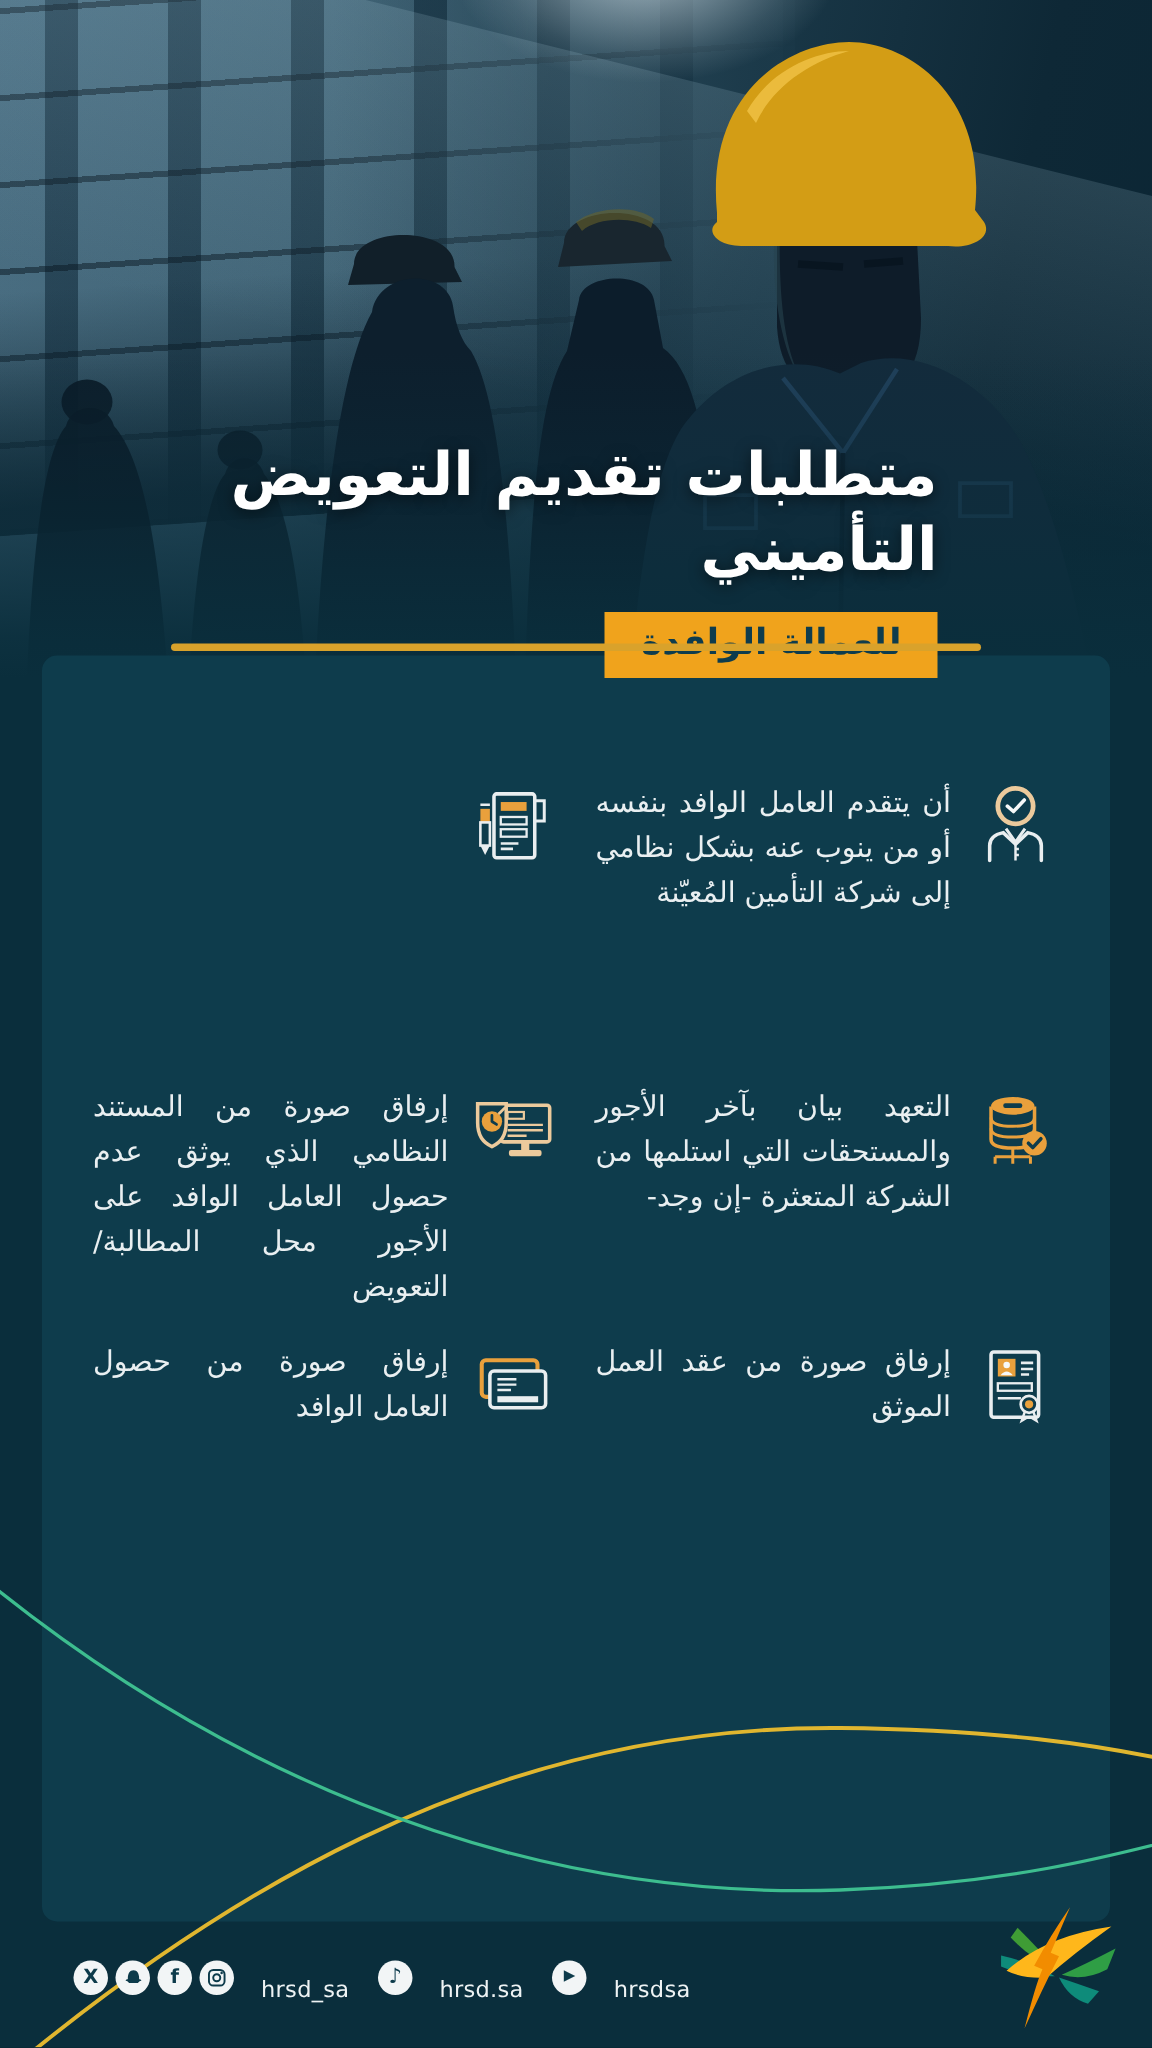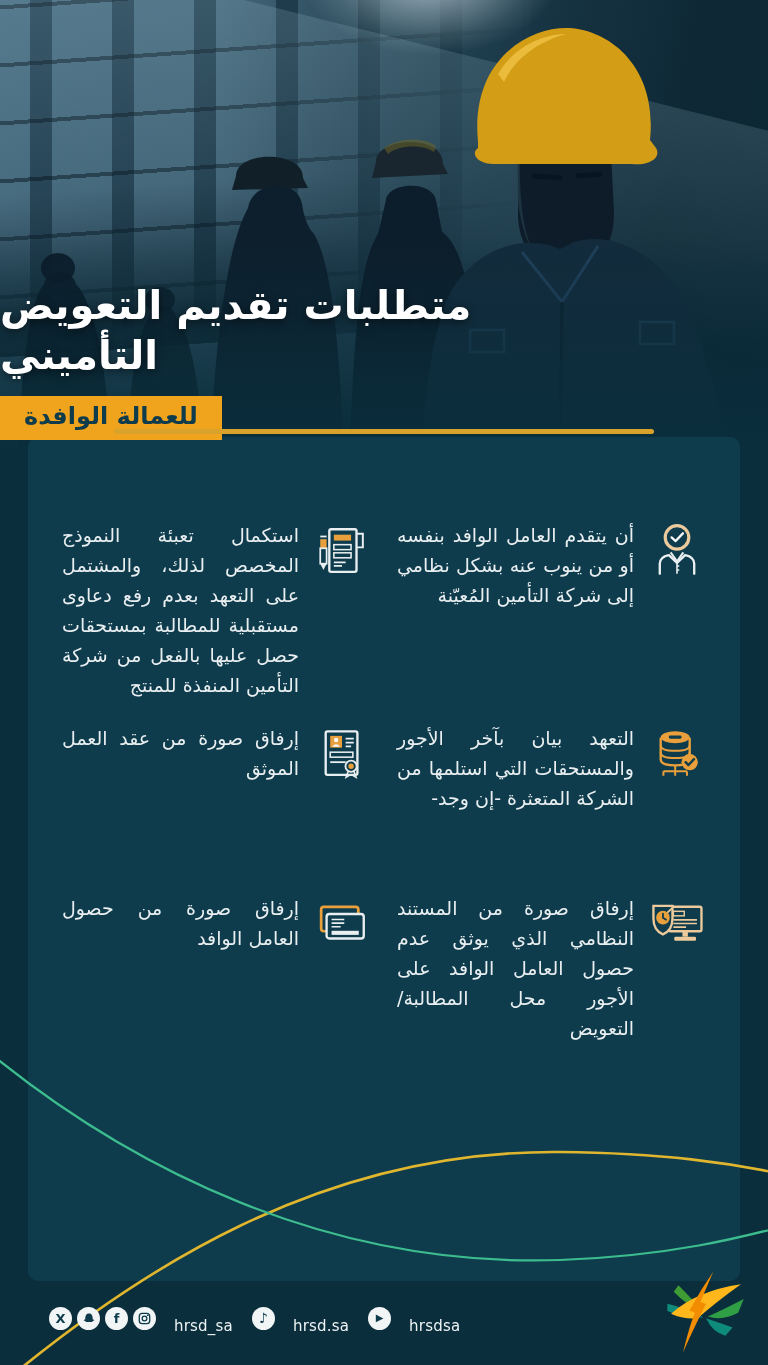--- a/index.html
+++ b/index.html
@@ -35,21 +35,21 @@
     position:absolute; left:0; top:0; width:768px; height:300px;
     background:radial-gradient(ellipse 180px 110px at 56% -8%, rgba(235,248,255,.65), rgba(235,248,255,.12) 55%, rgba(0,0,0,0) 72%);
   }
   .hero-fade {
     position:absolute; left:0; top:0; width:768px; height:452px;
     background:linear-gradient(180deg, rgba(10,46,60,0) 52%, rgba(10,46,60,.45) 76%, rgba(10,46,60,.92) 94%, #0a2e3c 100%);
   }
   .hero svg.figures { position:absolute; left:0; top:0; }
 
   
-  .title-block { position:absolute; left:0; top:280px; width:625px; text-align:left; z-index:6; }
+  .title-block { position:absolute; left:0; top:292px; width:625px; text-align:right; z-index:6; }
   .title-main {
     color:#ffffff; font-size:40px; font-weight:bold; line-height:1.25;
     text-shadow:0 2px 10px rgba(0,0,0,.55);
   }
   .subtitle-badge {
     display:inline-block; margin-top:16px;
     background:#f0a31c; color:#0e3c4d;
     font-size:24px; font-weight:bold; padding:6px 24px 10px;
   }
   .gold-rule {
@@ -155,65 +155,64 @@
           <path d="M48,13 h7 v15 h-7" fill="none" stroke="#e9eef0" stroke-width="2.2"></path>
           <rect x="23" y="14" width="19" height="6.5" fill="#e9a03c"></rect>
           <rect x="23" y="25" width="19" height="5.5" fill="none" stroke="#e9eef0" stroke-width="1.7"></rect>
           <rect x="23" y="34" width="19" height="5.5" fill="none" stroke="#e9eef0" stroke-width="1.7"></rect>
           <path d="M23,44.5 h13 M23,48.5 h9" stroke="#e9eef0" stroke-width="2" fill="none"></path>
           <rect x="8" y="19" width="7" height="10" fill="#e9a03c"></rect>
           <rect x="8" y="29" width="7" height="17" fill="none" stroke="#e9eef0" stroke-width="1.9"></rect>
           <path d="M8,46 l3.5,7 l3.5,-7 z" fill="#e9eef0"></path>
           <path d="M8,16 h7" stroke="#e9eef0" stroke-width="2"></path>
         </svg>
-        <div class="req-text">استكمال تعبئة النموذج المخصص لذلك، والمشتمل على التعهد بعدم رفع دعاوى مستقبلية للمطالبة بمستحقات حصل عليها بالفعل من شركة التأمين المنفذة للمنتج</div>
       </div>
 
       <div class="req-item">
         <svg class="req-icon" width="58" height="58" viewBox="0 0 64 64">
           <path d="M14,14 V38 Q14,44.5 30,44.5 Q46,44.5 46,38 V14" fill="none" stroke="#e9a03c" stroke-width="2.6"></path>
           <path d="M14,22 Q14,28.5 30,28.5 Q46,28.5 46,22 M14,30 Q14,36.5 30,36.5 Q46,36.5 46,30" fill="none" stroke="#e9a03c" stroke-width="2.2"></path>
           <ellipse cx="30" cy="13.5" rx="16" ry="6.5" fill="#e9a03c"></ellipse>
           <rect x="23" y="11.5" width="14" height="3.6" rx="1.6" fill="#0e3c4c"></rect>
           <path d="M30,44.5 V51 M17,51 H43 M17,51 V56 M43,51 V56 M30,51 V56" stroke="#e9a03c" stroke-width="2.2" fill="none"></path>
           <circle cx="46" cy="41" r="9" fill="#e9a03c"></circle>
           <path d="M41.5,41 l3.2,3.2 l6,-6.5" fill="none" stroke="#0e3c4c" stroke-width="2.6" stroke-linecap="round" stroke-linejoin="round"></path>
         </svg>
         <div class="req-text">التعهد بيان بآخر الأجور والمستحقات التي استلمها من الشركة المتعثرة -إن وجد-</div>
+      </div>
+
+      <div class="req-item">
+        <svg class="req-icon" width="58" height="58" viewBox="0 0 64 64">
+          <rect x="23" y="13" width="36" height="27" rx="2" fill="none" stroke="#ecca9c" stroke-width="2.6"></rect>
+          <rect x="28" y="18" width="12" height="5" fill="none" stroke="#ecca9c" stroke-width="1.6"></rect>
+          <path d="M28,27.5 h26 M28,31.5 h26 M28,35.5 h14" stroke="#ecca9c" stroke-width="1.8" fill="none"></path>
+          <rect x="38" y="40" width="6" height="6" fill="#ecca9c"></rect>
+          <rect x="29" y="46" width="24" height="4.5" rx="1.5" fill="#ecca9c"></rect>
+          <path d="M6,12 h21 v14 q0,13 -10.5,17.5 Q6,39 6,26 Z" fill="#0e3c4c" stroke="#ecca9c" stroke-width="2.6"></path>
+          <circle cx="16.5" cy="25" r="7.5" fill="#e9a03c"></circle>
+          <path d="M16.5,25 V20.5 M16.5,25 l3.4,2.2" stroke="#0e3c4c" stroke-width="2" fill="none" stroke-linecap="round"></path>
+          <path d="M22,19 l4,-4" stroke="#ecca9c" stroke-width="2" fill="none" stroke-linecap="round"></path>
+        </svg>
+        <div class="req-text">إرفاق صورة من المستند النظامي الذي يوثق عدم حصول العامل الوافد على الأجور محل المطالبة/ التعويض</div>
       </div>
 
       <div class="req-item">
         <svg class="req-icon" width="58" height="58" viewBox="0 0 64 64">
           <rect x="14" y="7" width="35" height="48" rx="2" fill="none" stroke="#e9eef0" stroke-width="2.6"></rect>
           <rect x="19" y="12" width="13" height="13" fill="#e9a03c"></rect>
           <circle cx="25.5" cy="16.5" r="2.4" fill="#f6f8f8"></circle>
           <path d="M21,24 q4.5,-5.5 9,0 z" fill="#f6f8f8"></path>
           <path d="M36,15 h9 M36,19.5 h9 M36,23.5 h6" stroke="#e9eef0" stroke-width="1.9" fill="none"></path>
           <rect x="19" y="30" width="25" height="5.5" fill="none" stroke="#e9eef0" stroke-width="1.7"></rect>
           <path d="M19,41 h17" stroke="#e9eef0" stroke-width="2" fill="none"></path>
           <circle cx="42" cy="45.5" r="6.2" fill="#0e3c4c" stroke="#e9eef0" stroke-width="2"></circle>
           <circle cx="42" cy="45.5" r="3" fill="#e9a03c"></circle>
           <path d="M39,50.5 l-2.4,7 l4,-2.4 M45,50.5 l2.4,7 l-4,-2.4" stroke="#e9eef0" stroke-width="1.8" fill="none"></path>
         </svg>
         <div class="req-text">إرفاق صورة من عقد العمل الموثق</div>
-      </div>
-
-      <div class="req-item">
-        <svg class="req-icon" width="58" height="58" viewBox="0 0 64 64">
-          <rect x="23" y="13" width="36" height="27" rx="2" fill="none" stroke="#ecca9c" stroke-width="2.6"></rect>
-          <rect x="28" y="18" width="12" height="5" fill="none" stroke="#ecca9c" stroke-width="1.6"></rect>
-          <path d="M28,27.5 h26 M28,31.5 h26 M28,35.5 h14" stroke="#ecca9c" stroke-width="1.8" fill="none"></path>
-          <rect x="38" y="40" width="6" height="6" fill="#ecca9c"></rect>
-          <rect x="29" y="46" width="24" height="4.5" rx="1.5" fill="#ecca9c"></rect>
-          <path d="M6,12 h21 v14 q0,13 -10.5,17.5 Q6,39 6,26 Z" fill="#0e3c4c" stroke="#ecca9c" stroke-width="2.6"></path>
-          <circle cx="16.5" cy="25" r="7.5" fill="#e9a03c"></circle>
-          <path d="M16.5,25 V20.5 M16.5,25 l3.4,2.2" stroke="#0e3c4c" stroke-width="2" fill="none" stroke-linecap="round"></path>
-          <path d="M22,19 l4,-4" stroke="#ecca9c" stroke-width="2" fill="none" stroke-linecap="round"></path>
-        </svg>
-        <div class="req-text">إرفاق صورة من المستند النظامي الذي يوثق عدم حصول العامل الوافد على الأجور محل المطالبة/ التعويض</div>
       </div>
 
       <div class="req-item">
         <svg class="req-icon" width="58" height="58" viewBox="0 0 64 64">
           <rect x="9" y="13" width="41" height="27" rx="3" fill="none" stroke="#e9a03c" stroke-width="3"></rect>
           <rect x="15" y="21" width="41" height="27" rx="3" fill="#0e3c4c" stroke="#e9eef0" stroke-width="2.6"></rect>
           <path d="M20.5,27 h14 M20.5,31 h14 M20.5,35 h10" stroke="#e9eef0" stroke-width="1.8" fill="none"></path>
           <rect x="20.5" y="39.5" width="30" height="4.5" fill="#e9eef0"></rect>
         </svg>
         <div class="req-text">إرفاق صورة من حصول العامل الوافد</div>

